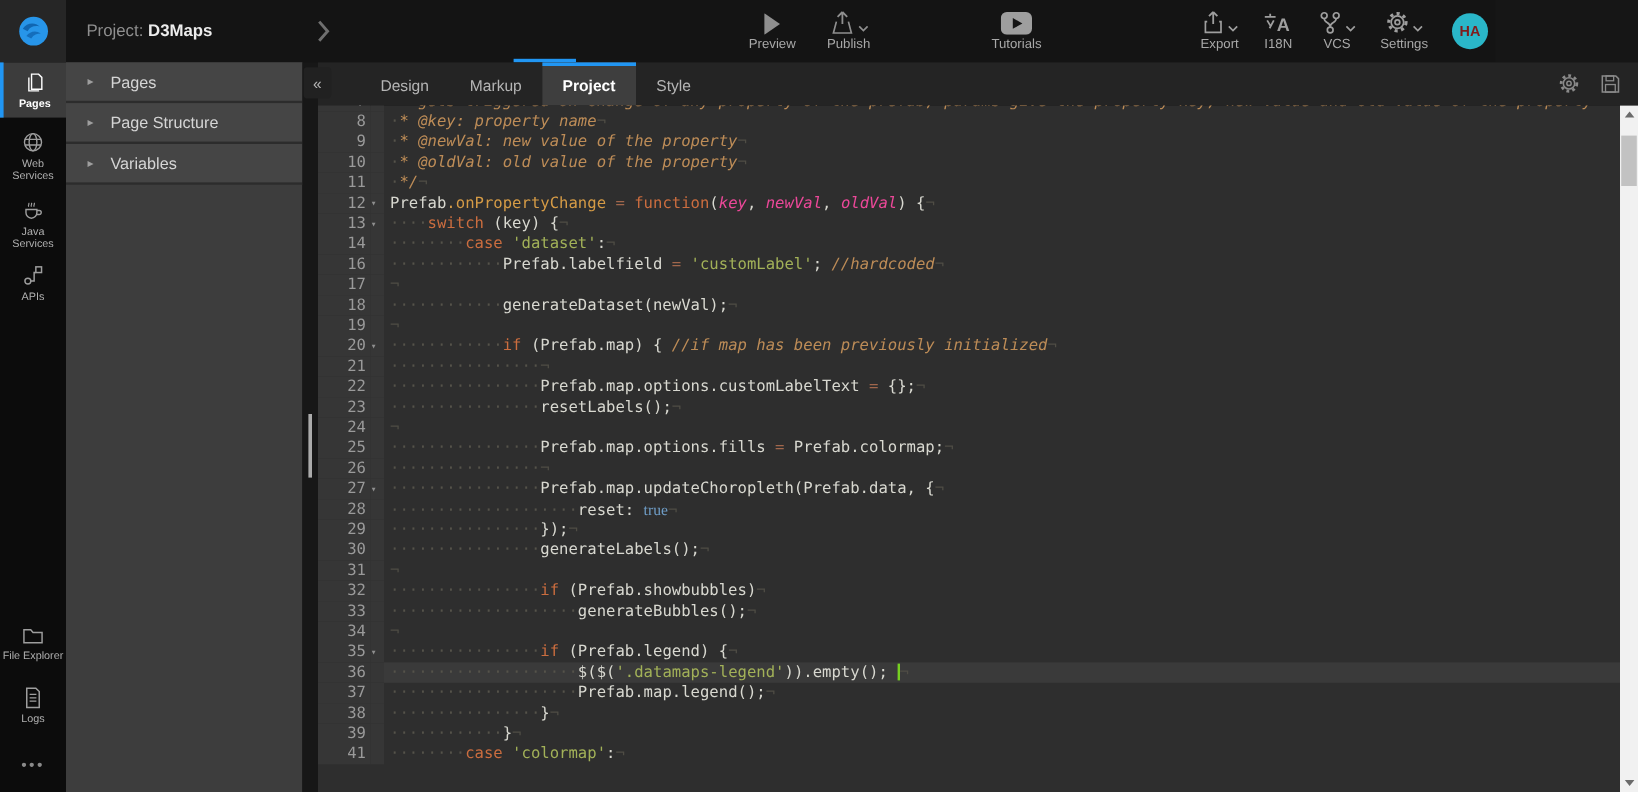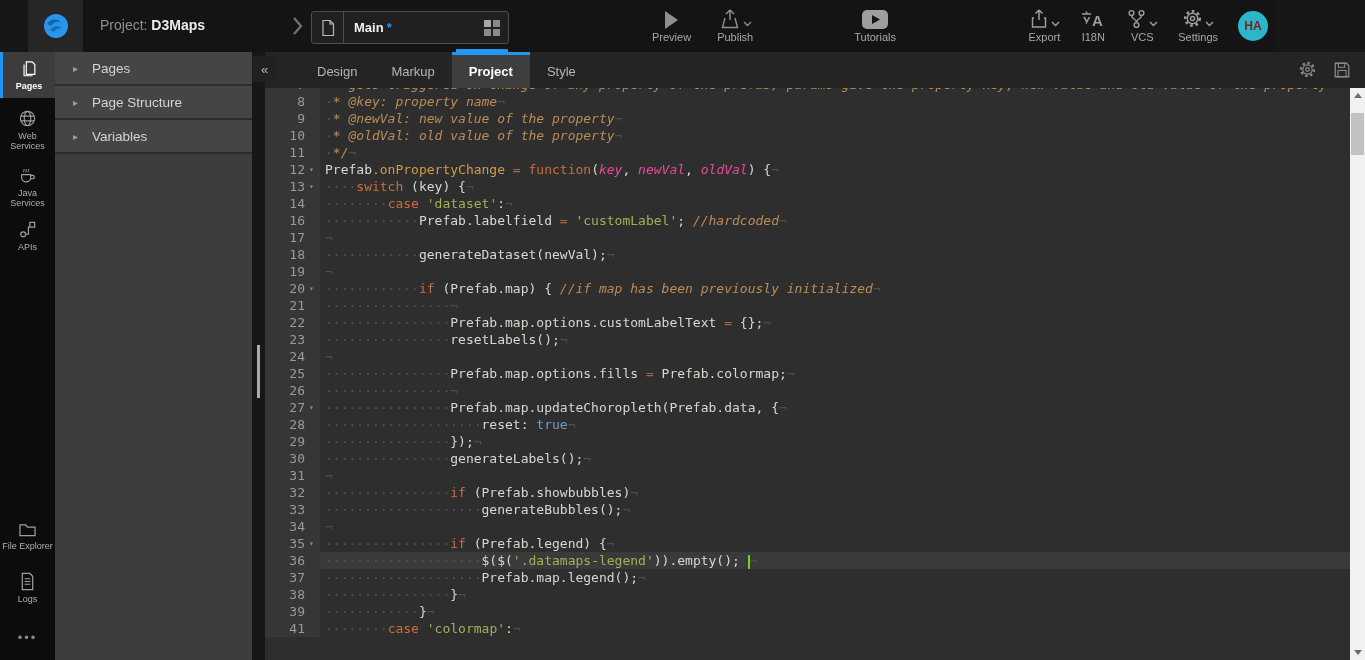--- a/index.html
+++ b/index.html
@@ -1,20 +1,20 @@
 <!DOCTYPE html>
 <html><head>
 <meta charset="utf-8">
 <style>
   * { margin:0; padding:0; box-sizing:border-box; }
   html,body { width:1365px; height:660px; overflow:hidden; background:#161616;
               font-family:"Liberation Sans", sans-serif; }
 
   
-  #topbar { position:absolute; top:0; left:0; width:1246px; height:52px; background:#141414;margin-left:28px; }
+  #topbar { position:absolute; top:0; left:0; width:1246px; height:52px; background:#141414; }
   #logo-box { position:absolute; left:0; top:0; width:55px; height:52px; background:#262626;
               display:flex; align-items:center; justify-content:center; }
   #project { position:absolute; left:72px; top:17px; font-size:14px; color:#8f8f8f; }
   #project b { color:#ececec; font-weight:bold; }
   #breadcrumb-chevron { position:absolute; left:264px; top:16px; }
   #main-tab { position:absolute; left:283px; top:11px; width:198px; height:33px;
               background:#202020; border:1px solid #4e4e4e; border-radius:3px;
               display:flex; align-items:center; }
   #main-tab .docslot { width:32px; height:100%; border-right:1px solid #4e4e4e;
                        display:flex; align-items:center; justify-content:center; }
@@ -72,21 +72,21 @@
   .gutter-cell { width:44px; background:#363636; color:#9a9a9a; text-align:right; padding-right:4px; flex:none; }
   .fold-cell { width:11px; background:#363636; color:#8f8f8f; font-size:8px; line-height:17px; flex:none; }
   .code-cell { flex:1; padding-left:5px; }
   .line-active .code-cell { background:#3a3a3a; }
   .tok-d { color:#d8d8d0; }
   .tok-k { color:#cb6d3f; }
   .tok-p { color:#d59b46; }
   .tok-s { color:#a2b158; }
   .tok-c { color:#bd8c57; font-style:italic; }
   .tok-o { color:#a1674c; }
-  .tok-a { color:#6f9dc6; }
+  .tok-a { color:#6f9dc6;font-family:Liberation Serif, serif; }
   .tok-v { color:#ec4899; font-style:italic; }
   .tok-ws { color:#55534a; }
   .tok-eol { color:#4f4d45; }
   .cursor { display:inline-block; width:2px; height:14px; background:#76d021; vertical-align:middle; }
 
   
   #vscroll { position:absolute; right:0; top:88px; width:15px; height:572px; background:#f1f1f1; }
   .scroll-arrow { position:absolute; left:0; width:15px; height:15px; display:flex; align-items:center; justify-content:center; }
   .tri-up { width:0; height:0; border-left:4px solid transparent; border-right:4px solid transparent; border-bottom:5px solid #6b6b6b; }
   .tri-down { width:0; height:0; border-left:4px solid transparent; border-right:4px solid transparent; border-top:5px solid #6b6b6b; }
@@ -108,38 +108,20 @@
   <div id="project">
     <span>Project:</span>
     <b>D3Maps</b>
   </div>
   <div id="breadcrumb-chevron">
     <svg width="12" height="20" viewBox="0 0 12 20">
         <polyline points="2,2 9,10 2,18" fill="none" stroke="#6f6f6f" stroke-width="2.4"></polyline>
       </svg>
   </div>
 
-  <div id="main-tab">
-    <div class="docslot">
-      <svg width="16" height="18" viewBox="0 0 16 18">
-          <path d="M3 1.5 h7 l3.5 3.5 v11.5 h-10.5 z" fill="none" stroke="#b9b9b9" stroke-width="1.2"></path>
-          <path d="M10 1.5 v3.5 h3.5" fill="none" stroke="#b9b9b9" stroke-width="1.2"></path>
-        </svg>
-    </div>
-    <span class="tabname">Main</span>
-    <span class="dirty">*</span>
-    <div class="gridslot">
-      <svg width="16" height="16" viewBox="0 0 16 16">
-          <rect x="0" y="0" width="7" height="7" fill="#a8a8a8"></rect>
-          <rect x="9" y="0" width="7" height="7" fill="#8a8a8a"></rect>
-          <rect x="0" y="9" width="7" height="7" fill="#8a8a8a"></rect>
-          <rect x="9" y="9" width="7" height="7" fill="#8a8a8a"></rect>
-        </svg>
-    </div>
-  </div>
   <div id="main-tab-underline"></div>
 
   <div id="center-actions">
     <div class="tb-action">
       <div class="ic">
         <svg width="15" height="18" viewBox="0 0 15 18">
             <polygon points="1,0 1,18 14,9" fill="#8f8f8f"></polygon>
           </svg>
       </div>
       <span class="lbl">Preview</span>

